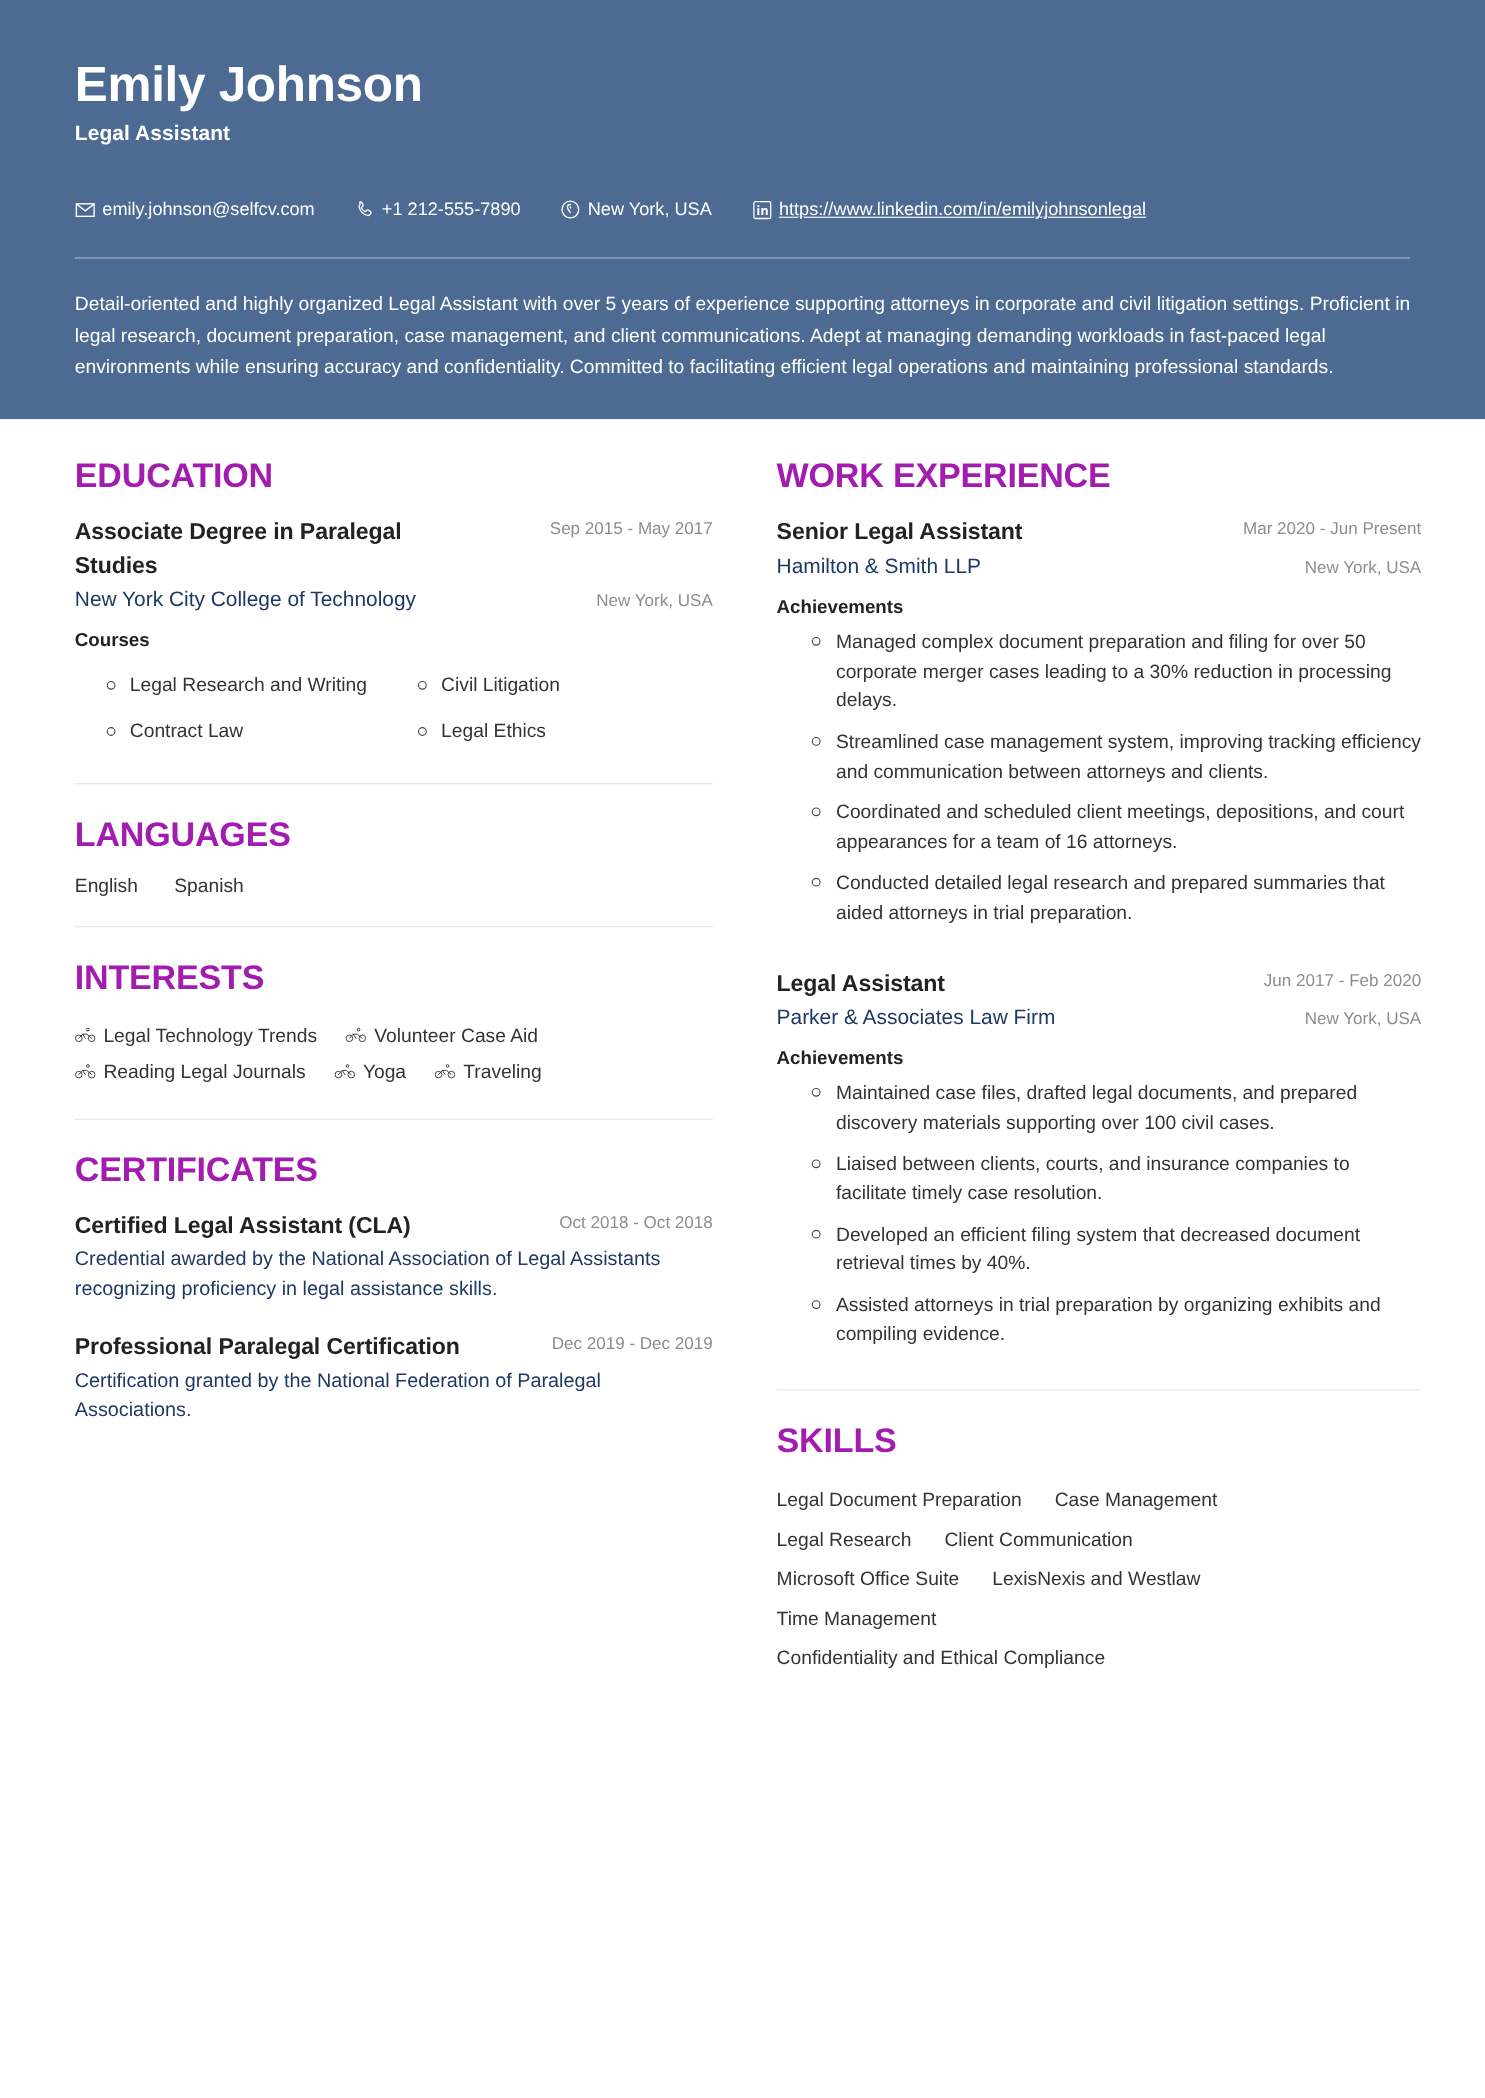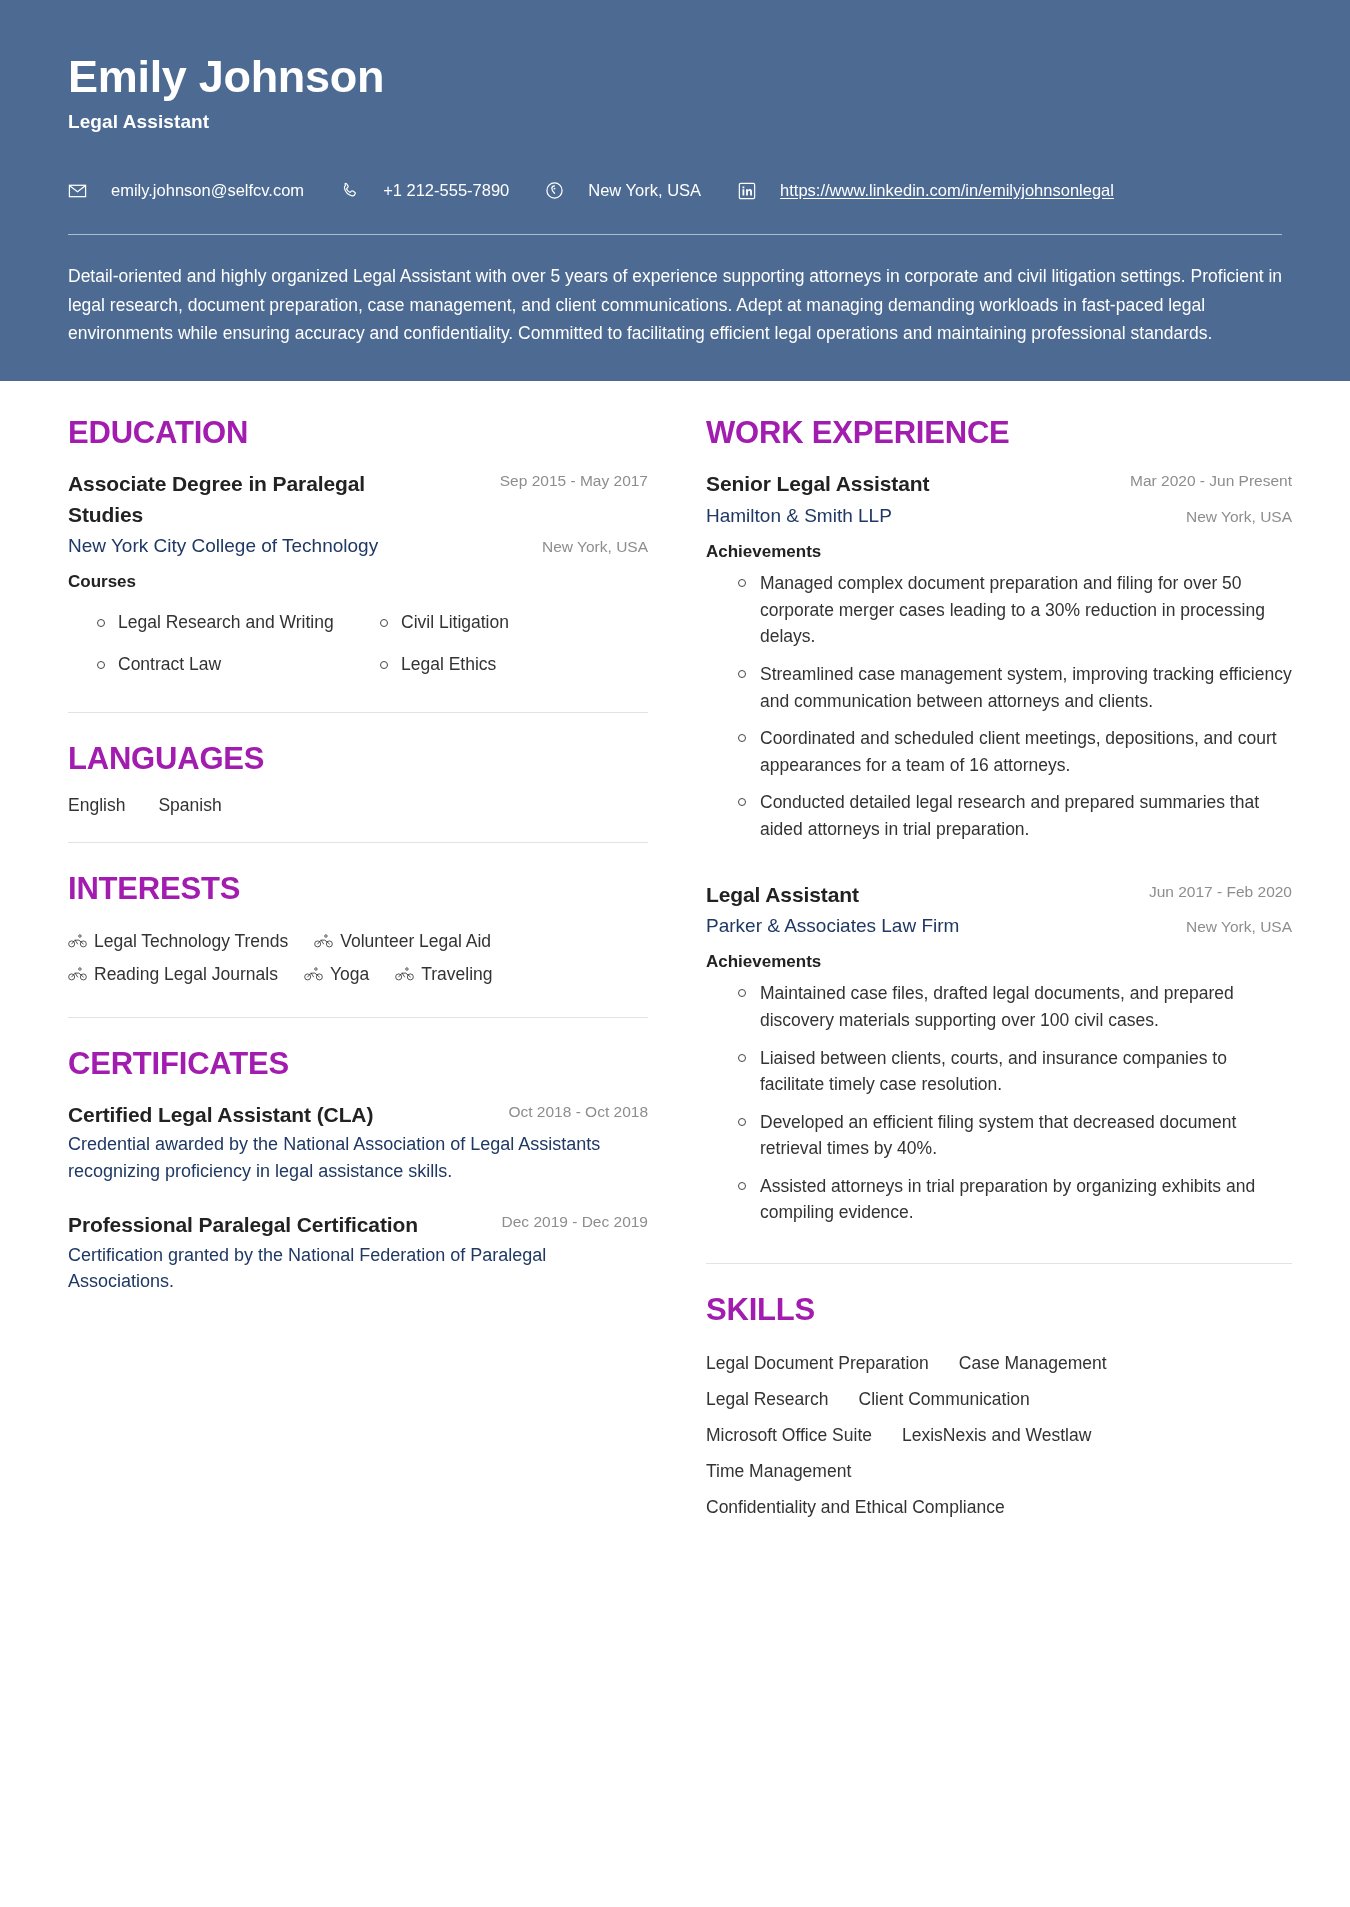--- a/index.html
+++ b/index.html
@@ -46,21 +46,21 @@
     display: flex;
     align-items: center;
     flex-wrap: wrap;
     margin-top: 48px;
     gap: 0px;
   }
 
   .contact-item {
     display: flex;
     align-items: center;
-    gap: 24px;
+    gap: 6px;
     font-size: 16.5px;
     color: #ffffff;
     margin-right: 36px;
     white-space: nowrap;
   }
 
   .contact-item .ci-ico {
     display: inline-flex;
     align-items: center;
     justify-content: center;
@@ -400,21 +400,21 @@
             </span>
             <span class="interest-item">
               <span class="bike-ico">
                 <svg width="19" height="14" viewBox="0 0 26 18">
                     <circle cx="5" cy="13" r="4.1" fill="none" stroke="#333" stroke-width="1.15"></circle>
                     <circle cx="21" cy="13" r="4.1" fill="none" stroke="#333" stroke-width="1.15"></circle>
                     <circle cx="16.3" cy="2.2" r="1.7" fill="none" stroke="#333" stroke-width="1.15"></circle>
                     <path d="M5 13l4.8-5.2h5.1L21 13M9.8 7.8l3.3 5.2" fill="none" stroke="#333" stroke-width="1.15" stroke-linejoin="round" stroke-linecap="round"></path>
                   </svg>
               </span>
-              <span>Volunteer Legal Aid</span>
+              <span>Volunteer Case Aid</span>
             </span>
           </div>
 
           <div class="interest-line">
             <span class="interest-item">
               <span class="bike-ico">
                 <svg width="19" height="14" viewBox="0 0 26 18">
                     <circle cx="5" cy="13" r="4.1" fill="none" stroke="#333" stroke-width="1.15"></circle>
                     <circle cx="21" cy="13" r="4.1" fill="none" stroke="#333" stroke-width="1.15"></circle>
                     <circle cx="16.3" cy="2.2" r="1.7" fill="none" stroke="#333" stroke-width="1.15"></circle>

